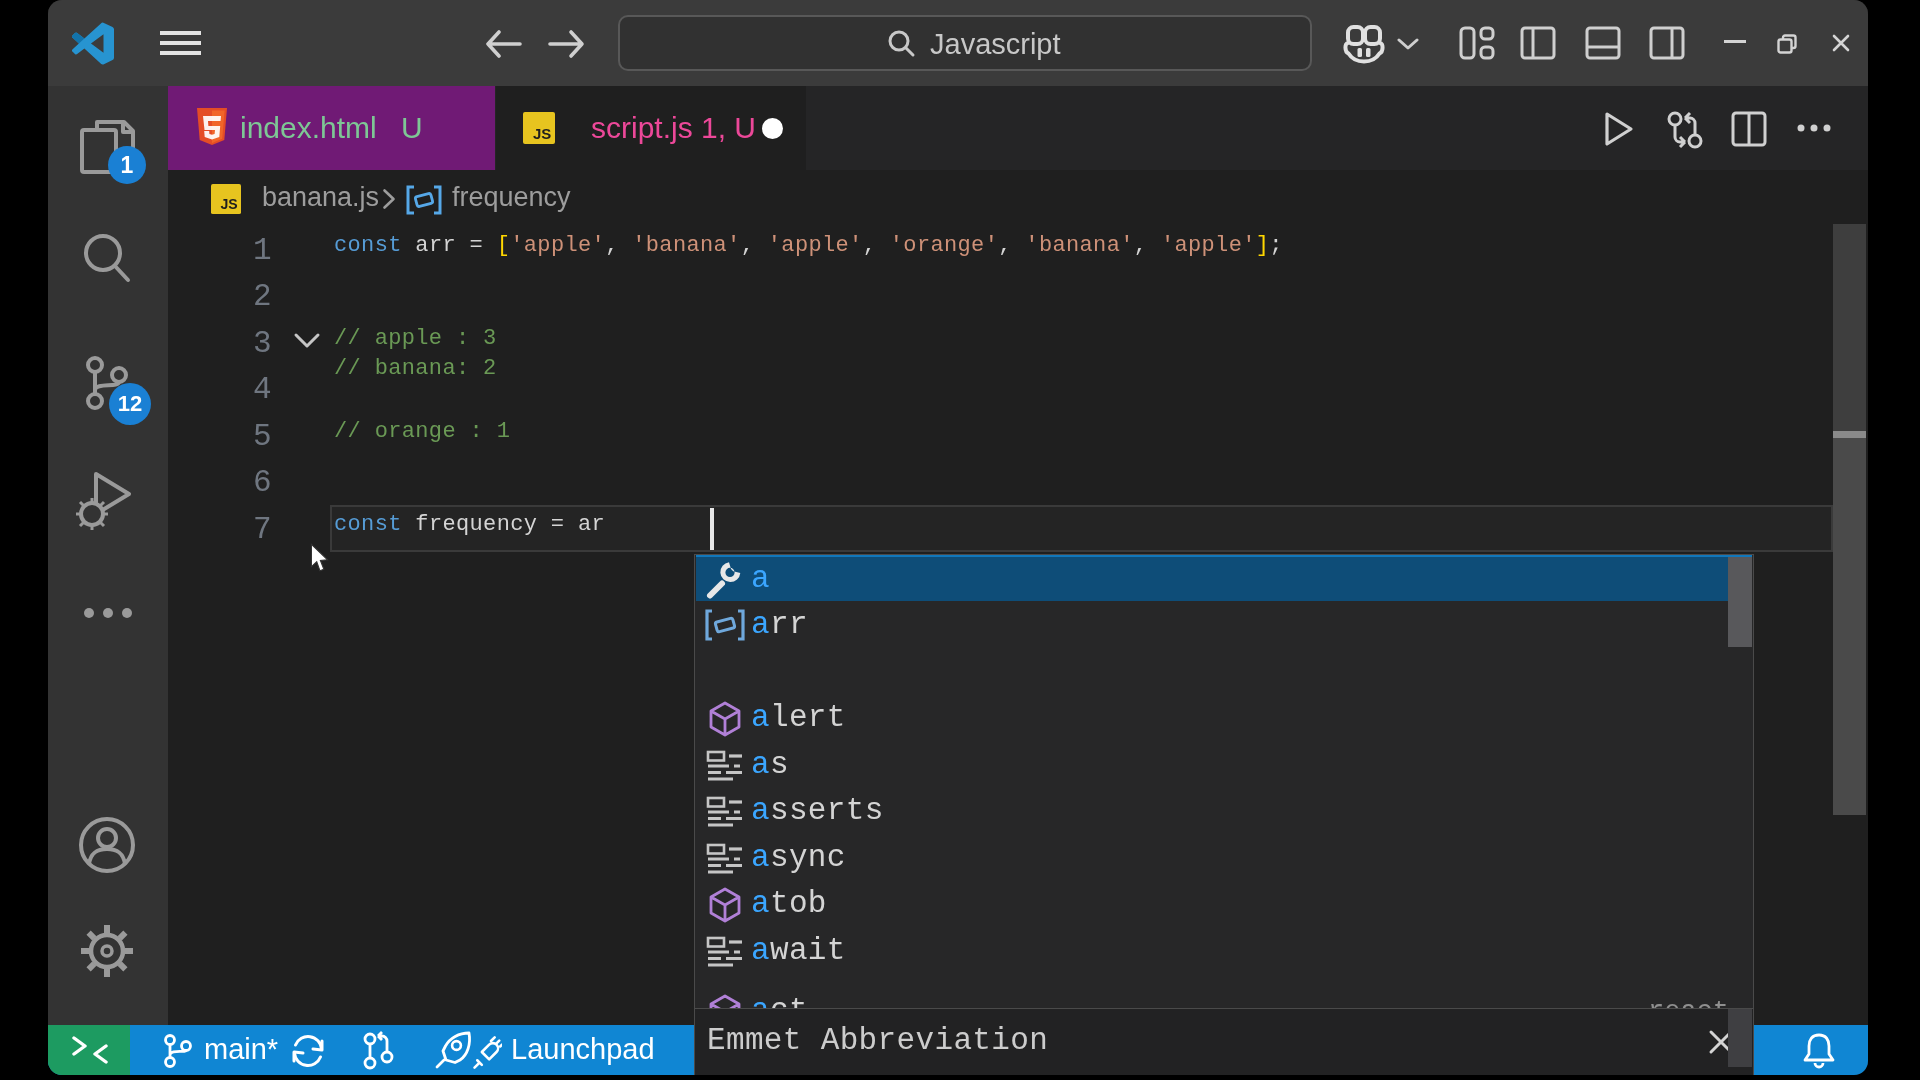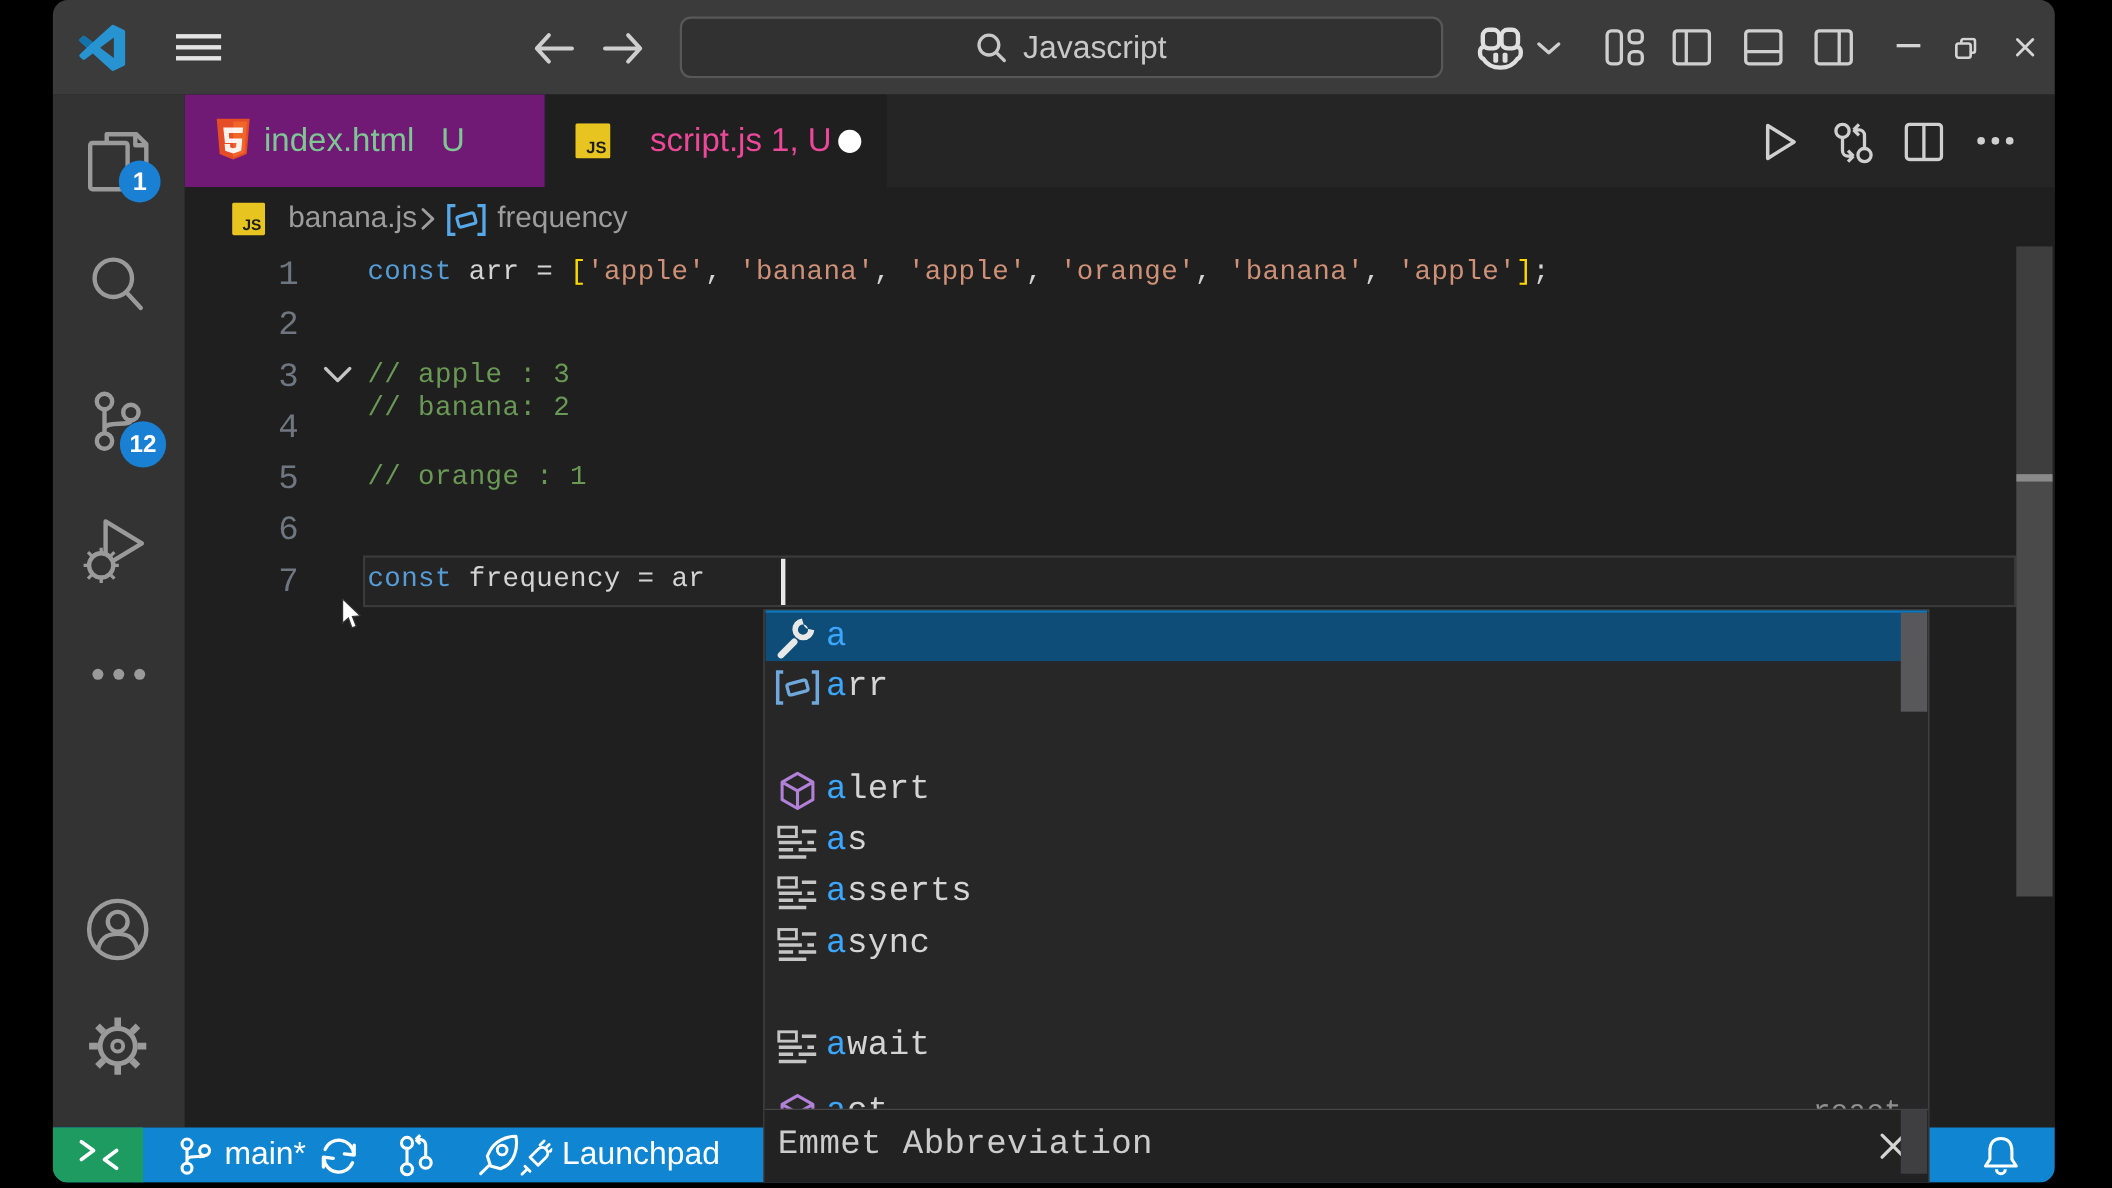--- a/index.html
+++ b/index.html
@@ -18,21 +18,21 @@
   #tabsrow { position:absolute; left:120px; top:86px; width:1700px; height:84px; background:#252526; }
   #tab1 { position:absolute; left:0; top:0; width:327px; height:84px; background:#701a75; }
   #tab2 { position:absolute; left:328px; top:0; width:310px; height:84px; background:#1f1f1f; }
   .tabtxt { position:absolute; top:25px; font-size:30px; }
   #breadcrumb { position:absolute; left:120px; top:170px; width:1700px; height:56px; background:#1f1f1f; }
   .crumb { position:absolute; top:12px; font-size:27px; color:#9d9d9d; }
   #editor { position:absolute; left:120px; top:226px; width:1700px; height:799px; background:#1f1f1f; }
   .ln { position:absolute; left:32px; width:72px; text-align:right; color:#6f7680;
     font-family:"Liberation Mono", monospace; font-size:31px; letter-spacing:0.35px; }
   .cl { position:absolute; left:166px; white-space:pre;
-    font-family:"Liberation Mono", monospace; font-size:25px; letter-spacing:0.35px; color:#d4d4d4; }
+    font-family:"Liberation Mono", monospace; font-size:22px; letter-spacing:0.35px; color:#d4d4d4; }
   .kw { color:#569cd6; } .vr { color:#d4d4d4; } .st { color:#ce9178; }
   .br { color:#ffd700; } .cm { color:#6a9955; } .pl { color:#d4d4d4; }
   #statusbar { position:absolute; left:0; top:1025px; width:1820px; height:50px; background:#1086d3; }
   #remote { position:absolute; left:0; top:0; width:82px; height:50px; background:#1d9b61; }
   .sbtxt { position:absolute; top:8px; font-size:29px; color:#fff; }
   #suggest { position:absolute; left:646px; top:554px; width:1060px; height:522px;
     background:#272728; border:1px solid #4a4a4a; }
   .srow { position:absolute; left:1px; width:1056px; height:47px; }
   .slab { position:absolute; left:55px; top:6px; font-family:"Liberation Mono", monospace;
     font-size:31px; letter-spacing:0.35px; color:#d4d4d4; }
@@ -306,20 +306,26 @@
       <span class="slab"><span class="hl">a</span>sserts</span>
       </div>
     <div class="srow" style="top:279px;">
       <svg class="abs" style="left:10px;top:9px" width="38" height="32" viewBox="0 0 38 32">
         <path d="M23 6 H36" stroke="#c5c5c5" stroke-width="3.2" fill="none"></path>
           <rect x="2" y="2" width="16" height="8.5" stroke="#c5c5c5" stroke-width="2.6" fill="none"></rect>
           <path d="M2 16 H23 M28 16 H34 M2 22.5 H15 M20 22.5 H36 M2 29 H27" stroke="#c5c5c5" stroke-width="3.2" fill="none"></path>
       </svg>
       <span class="slab"><span class="hl">a</span>sync</span>
       </div>
+    <div class="srow" style="top:325px;">
+      <svg class="abs" style="left:10px;top:6px" width="38" height="38" viewBox="0 0 38 38">
+        <path d="M19 3 33 11 33 27 19 35 5 27 5 11 Z M5 11 19 19 33 11 M19 19 V35" stroke="#b180d7" stroke-width="2.8" fill="none" stroke-linejoin="round"></path>
+      </svg>
+      <span class="slab"><span class="hl">a</span>tob</span>
+      </div>
     <div class="srow" style="top:372px;">
       <svg class="abs" style="left:10px;top:9px" width="38" height="32" viewBox="0 0 38 32">
         <path d="M23 6 H36" stroke="#c5c5c5" stroke-width="3.2" fill="none"></path>
           <rect x="2" y="2" width="16" height="8.5" stroke="#c5c5c5" stroke-width="2.6" fill="none"></rect>
           <path d="M2 16 H23 M28 16 H34 M2 22.5 H15 M20 22.5 H36 M2 29 H27" stroke="#c5c5c5" stroke-width="3.2" fill="none"></path>
       </svg>
       <span class="slab"><span class="hl">a</span>wait</span>
       </div>
     <div class="srow" style="top:432px;">
       <svg class="abs" style="left:10px;top:6px" width="38" height="38" viewBox="0 0 38 38">

